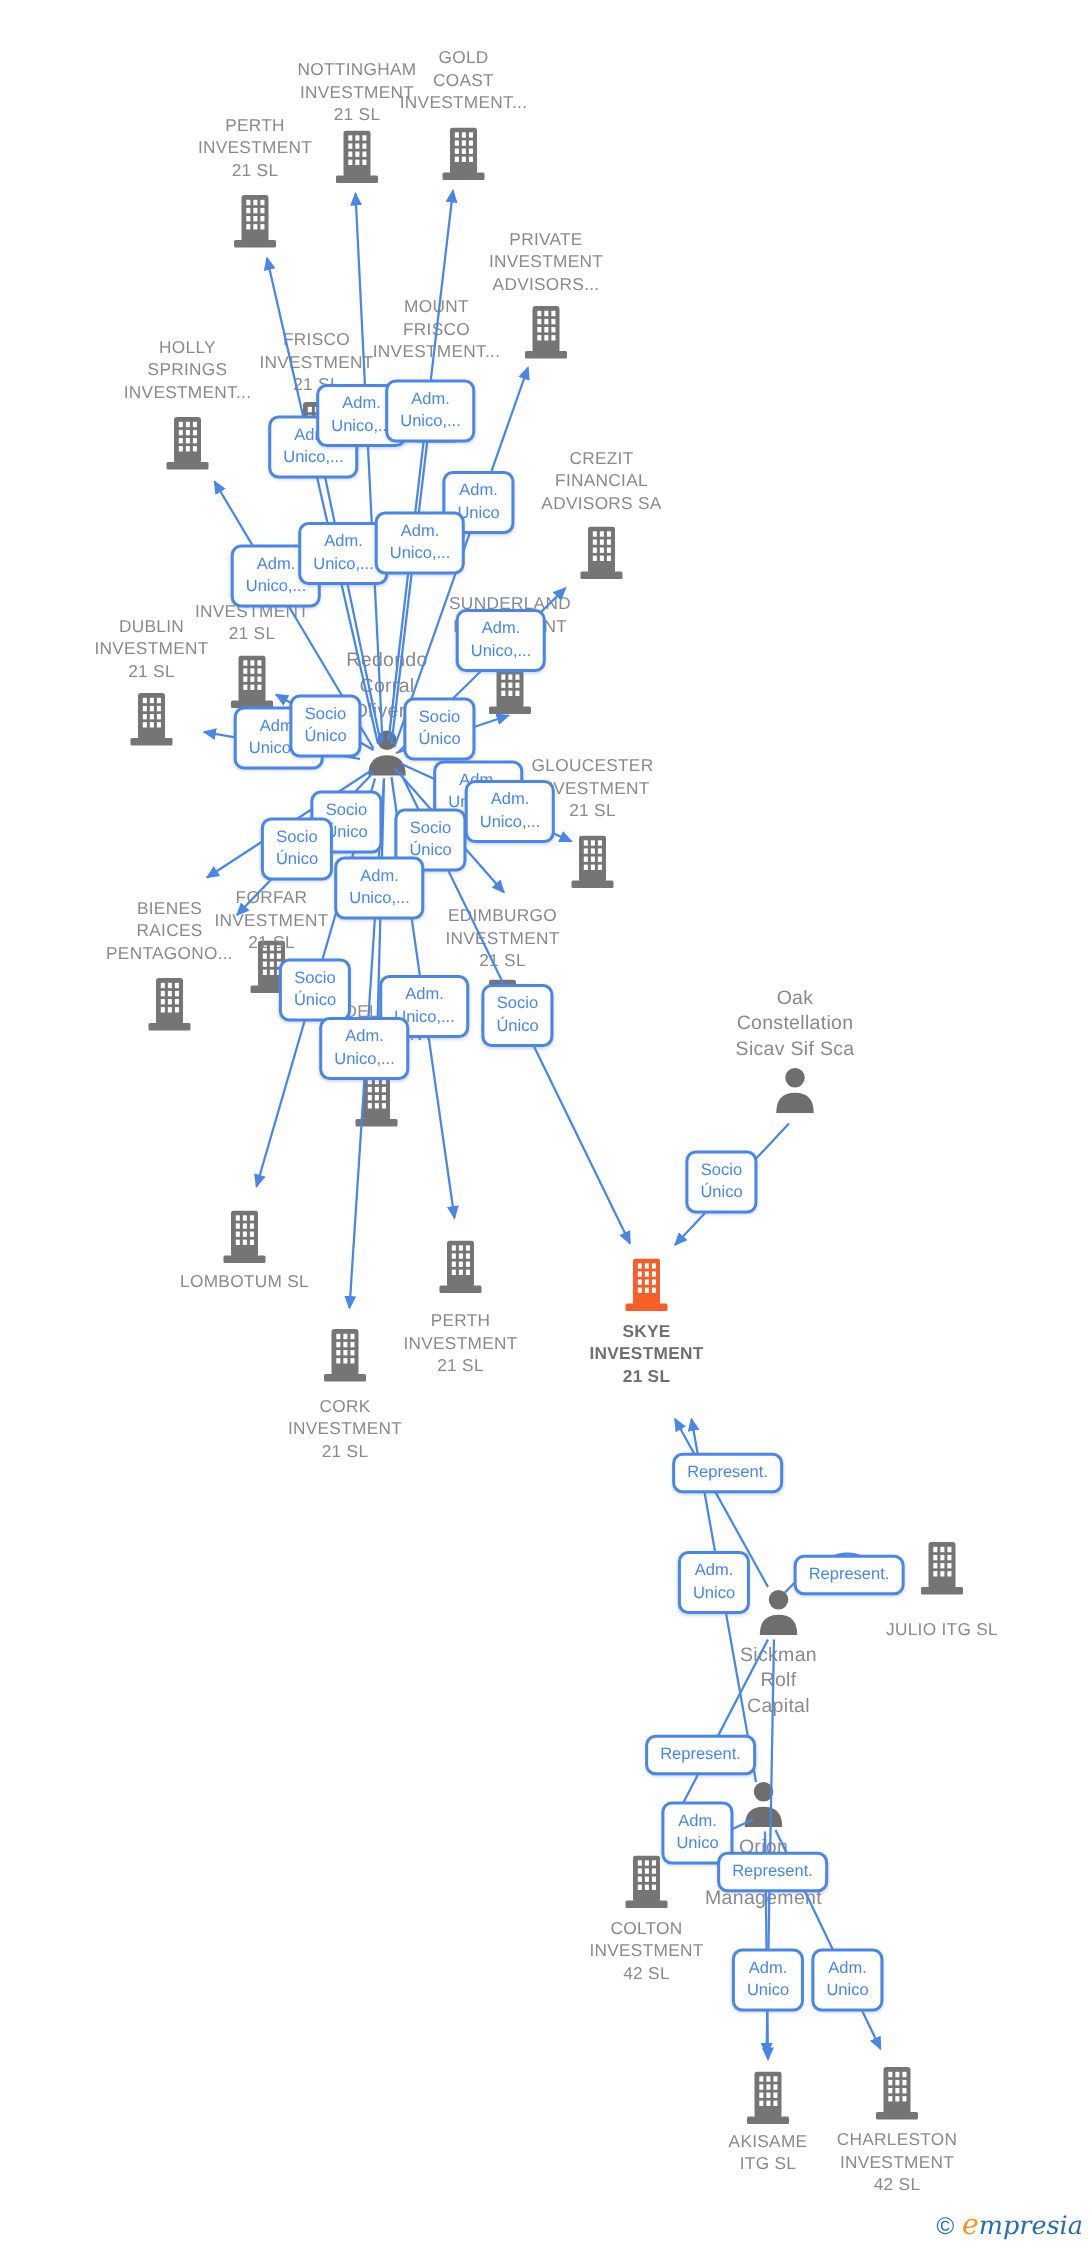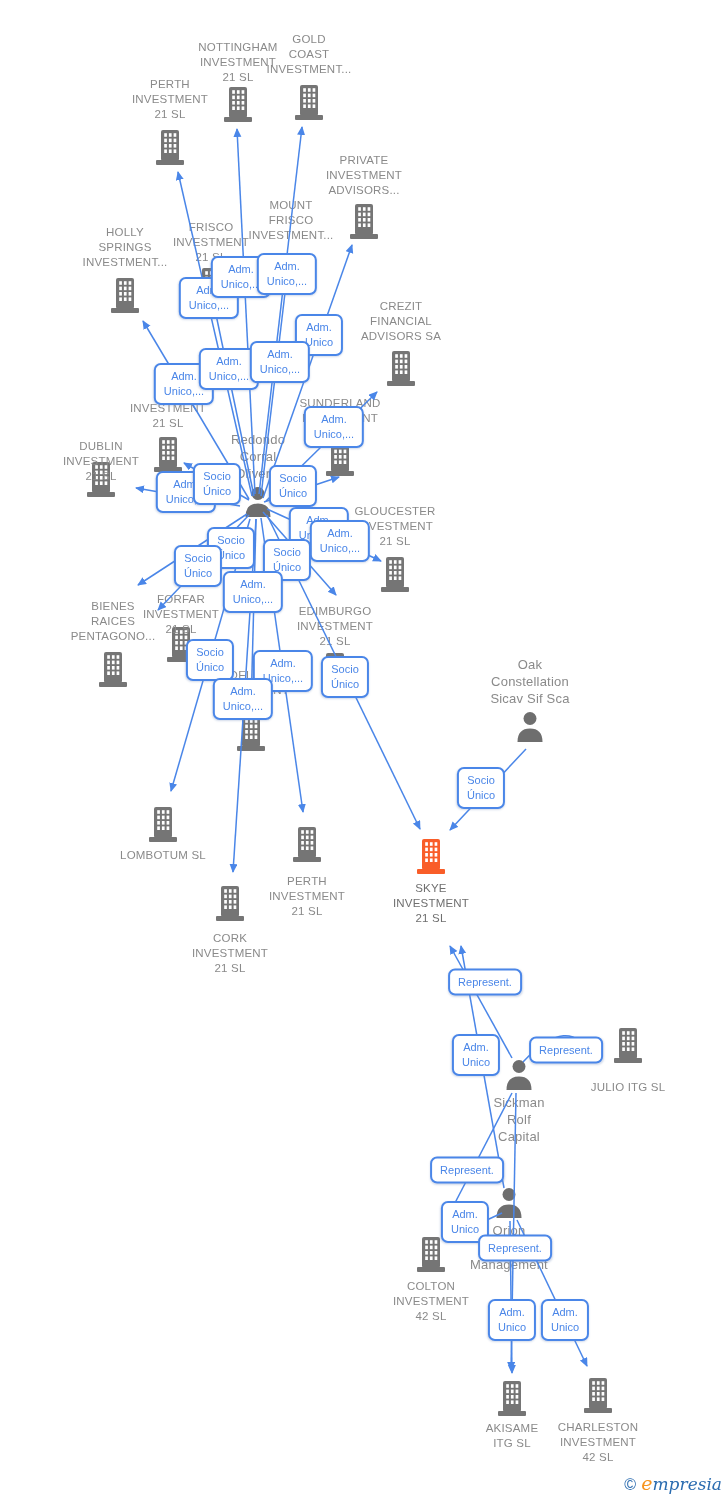--- a/index.html
+++ b/index.html
@@ -3,21 +3,21 @@
 <meta charset="utf-8">
 <style>
   html,body{margin:0;padding:0;background:#fff;}
   #stage{position:relative;width:728px;height:1500px;background:#fff;overflow:hidden;
          font-family:"Liberation Sans", sans-serif;}
   svg.edges{position:absolute;left:0;top:0;z-index:2;pointer-events:none;}
   .icon{position:absolute;z-index:1;}
   .nm{position:absolute;width:120px;margin-left:-60px;text-align:center;
       font-size:11.5px;line-height:15px;color:#8a8a8a;letter-spacing:.2px;z-index:1;}
   .nm.person-nm{font-size:13px;line-height:17px;width:110px;margin-left:-55px;}
-  .nm.hl-nm{font-weight:normal;color:#6f6f6f;}
+  .nm.hl-nm{font-weight:bold;color:#6f6f6f;}
   .lbl{position:absolute;transform:translate(-50%,-50%);background:#fff;
        border:2px solid #4a86e8;border-radius:7px;color:#4a86e8;
        font-size:11px;line-height:15px;padding:4px 8px;text-align:center;
        white-space:nowrap;box-shadow:0 1px 2px rgba(110,135,185,.3);z-index:3;cursor:pointer;}
   .logo{position:absolute;right:6px;top:1472px;font-size:16px;z-index:4;
         font-family:"DejaVu Serif", serif;font-style:italic;}
   .logo .cc{color:#2b6cb0;font-style:normal;font-family:"Liberation Sans",sans-serif;}
   .logo .e1{color:#f7941e;font-size:19px;}
   .logo .e2{color:#2b6cb0;font-size:17px;}
 </style>
@@ -261,21 +261,21 @@
           <rect x="9.2" y="19.4" width="2.7" height="3.6" fill="#fff"></rect>
           <rect x="13.9" y="3.2" width="2.7" height="3.6" fill="#fff"></rect>
           <rect x="13.9" y="8.6" width="2.7" height="3.6" fill="#fff"></rect>
           <rect x="13.9" y="14" width="2.7" height="3.6" fill="#fff"></rect>
           <rect x="13.9" y="19.4" width="2.7" height="3.6" fill="#fff"></rect>
           <rect x="18.6" y="3.2" width="2.7" height="3.6" fill="#fff"></rect>
           <rect x="18.6" y="8.6" width="2.7" height="3.6" fill="#fff"></rect>
           <rect x="18.6" y="14" width="2.7" height="3.6" fill="#fff"></rect>
           <rect x="18.6" y="19.4" width="2.7" height="3.6" fill="#fff"></rect>
         </svg></div>
-      <div class="nm" style="left: 101px; top: 411px; margin-top: 28px;">
+      <div class="nm" style="left: 101px; top: 411px;">
         <div>DUBLIN</div>
         <div>INVESTMENT</div>
         <div>21 SL</div>
       </div>
       <div class="icon" style="left: 153px; top: 437px;"><svg width="30" height="36" viewBox="0 0 30 36">
           <rect x="1" y="30" width="28" height="5" rx="1" fill="#757575"></rect>
           <rect x="6" y="0" width="18" height="31" rx="2" fill="#757575"></rect>
           <rect x="9.2" y="3.2" width="2.7" height="3.6" fill="#fff"></rect>
           <rect x="9.2" y="8.6" width="2.7" height="3.6" fill="#fff"></rect>
           <rect x="9.2" y="14" width="2.7" height="3.6" fill="#fff"></rect>

